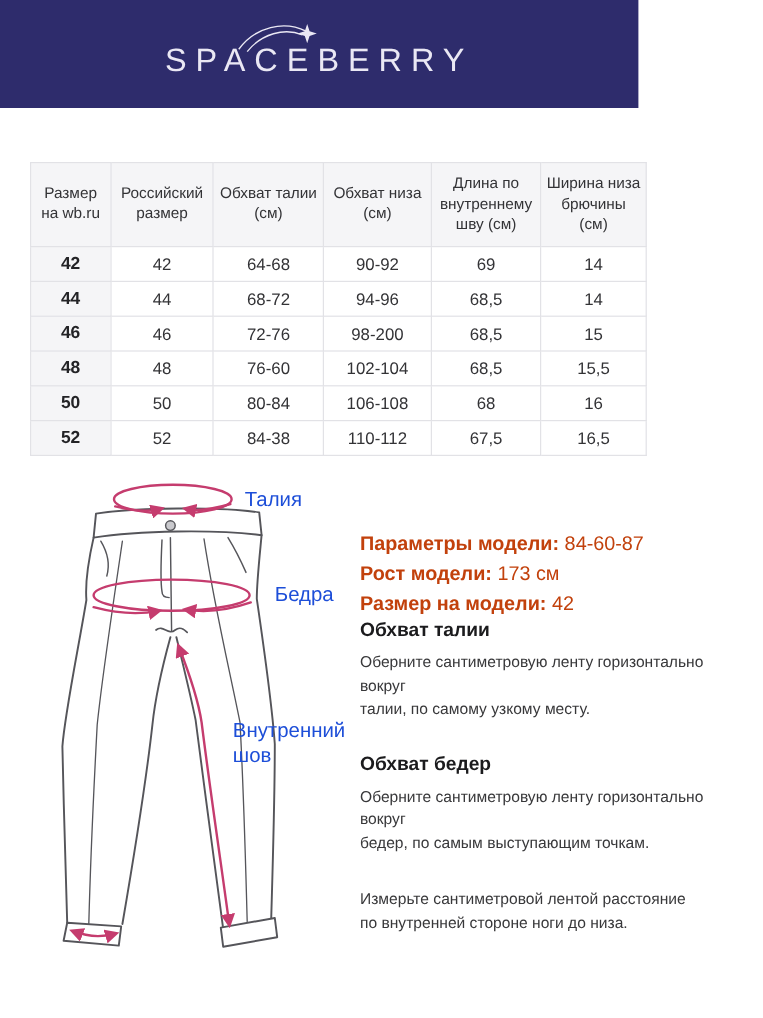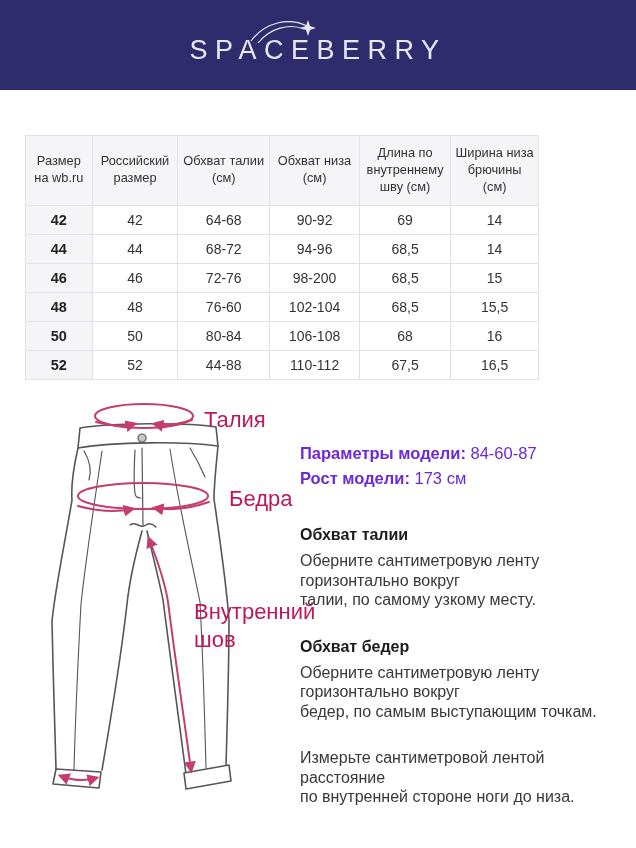--- a/index.html
+++ b/index.html
@@ -2,21 +2,21 @@
 <html lang="ru"><head>
 <meta charset="utf-8">
 <style>
   html,body{margin:0;padding:0;background:#ffffff;}
   .page{
     position:relative;width:636px;height:848px;background:#ffffff;overflow:hidden;
     font-family:"Liberation Sans", sans-serif;color:#2f2f31;
   }
   
   .brand-bar{
-    position:absolute;left:0;top:0;width:636px;height:90px;background:#2e2c6c;
+    position:absolute;left:0;top:0;width:532px;height:90px;background:#2e2c6c;
     display:flex;align-items:center;justify-content:center;
   }
   .logo{position:relative;display:inline-block;margin-top:10px;}
   .logo-text{
     font-size:27px;letter-spacing:7.5px;color:#eae8f4;font-weight:400;
   }
   .logo-star{position:absolute;left:58px;top:-20px;width:74px;height:32px;}
   
   .size-table{
     position:absolute;left:25px;top:135px;width:514px;border-collapse:collapse;
@@ -29,37 +29,37 @@
   .size-table td{
     font-size:14px;color:#333336;padding:5px 4px;border:1px solid #e2e2e6;
     text-align:center;vertical-align:middle;height:18px;background:#ffffff;
   }
   .size-table td:first-child{
     font-weight:700;font-size:14.5px;background:#f5f5f7;color:#232326;
   }
   
   .pants-svg{position:absolute;left:20px;top:390px;width:260px;height:420px;}
   .diagram-label{
-    position:absolute;font-size:22px;font-weight:500;color:#be185d;line-height:1.25;
+    position:absolute;font-size:17px;font-weight:500;color:#1d4ed8;line-height:1.25;
   }
   .label-waist{left:204px;top:406px;}
   .label-hips{left:229px;top:485px;}
   .label-inseam{left:178px;top:598px;width:112px;margin-left:16px;}
   .label-hem{left:64px;top:793px;}
   
   .info-col{position:absolute;left:300px;top:441px;width:326px;}
-  .model-line{font-size:16.5px;line-height:25px;color:#6d28d9;}
+  .model-line{font-size:16.5px;line-height:25px;color:#c2410c;}
   .model-line b{font-weight:700;}
-  .guide{margin-top:34px;}
+  .guide{}
   .guide-section{margin:0 0 27px 0;}
   .guide-section h3{
     margin:0;font-size:16px;font-weight:700;color:#1b1b1d;line-height:20px;
   }
   .guide-section p{
-    margin:6px 0 0 0;font-size:16px;line-height:19.5px;color:#38383a;white-space:pre-line;
+    margin:6px 0 0 0;font-size:13px;line-height:19.5px;color:#38383a;white-space:pre-line;
   }
 </style>
 </head>
 <body>
 
 <div class="page">
 
   <header class="brand-bar">
     <div class="logo">
       <svg class="logo-star" viewBox="0 0 74 32" aria-hidden="true">
@@ -127,21 +127,21 @@
           <td>50</td>
           <td>50</td>
           <td>80-84</td>
           <td>106-108</td>
           <td>68</td>
           <td>16</td>
         </tr>
         <tr>
           <td>52</td>
           <td>52</td>
-          <td>44-88</td>
+          <td>84-38</td>
           <td>110-112</td>
           <td>67,5</td>
           <td>16,5</td>
         </tr>
       </tbody>
   </table>
 
   <svg class="pants-svg" viewBox="0 0 260 420" aria-hidden="true">
     <defs>
       <marker id="ah" viewBox="0 0 10 10" refX="7" refY="5" markerWidth="6" markerHeight="6" orient="auto-start-reverse">
@@ -193,20 +193,24 @@
 
   <div class="info-col">
     <div class="model-info">
       <div class="model-line">
         <b>Параметры модели:</b>
         <span>84-60-87</span>
       </div>
       <div class="model-line">
         <b>Рост модели:</b>
         <span>173 см</span>
+      </div>
+      <div class="model-line">
+        <b>Размер на модели:</b>
+        <span>42</span>
       </div>
     </div>
 
     <div class="guide">
       <section class="guide-section">
         <h3>Обхват талии</h3>
         <p>Оберните сантиметровую ленту горизонтально вокруг
 талии, по самому узкому месту.</p>
       </section>
       <section class="guide-section">

